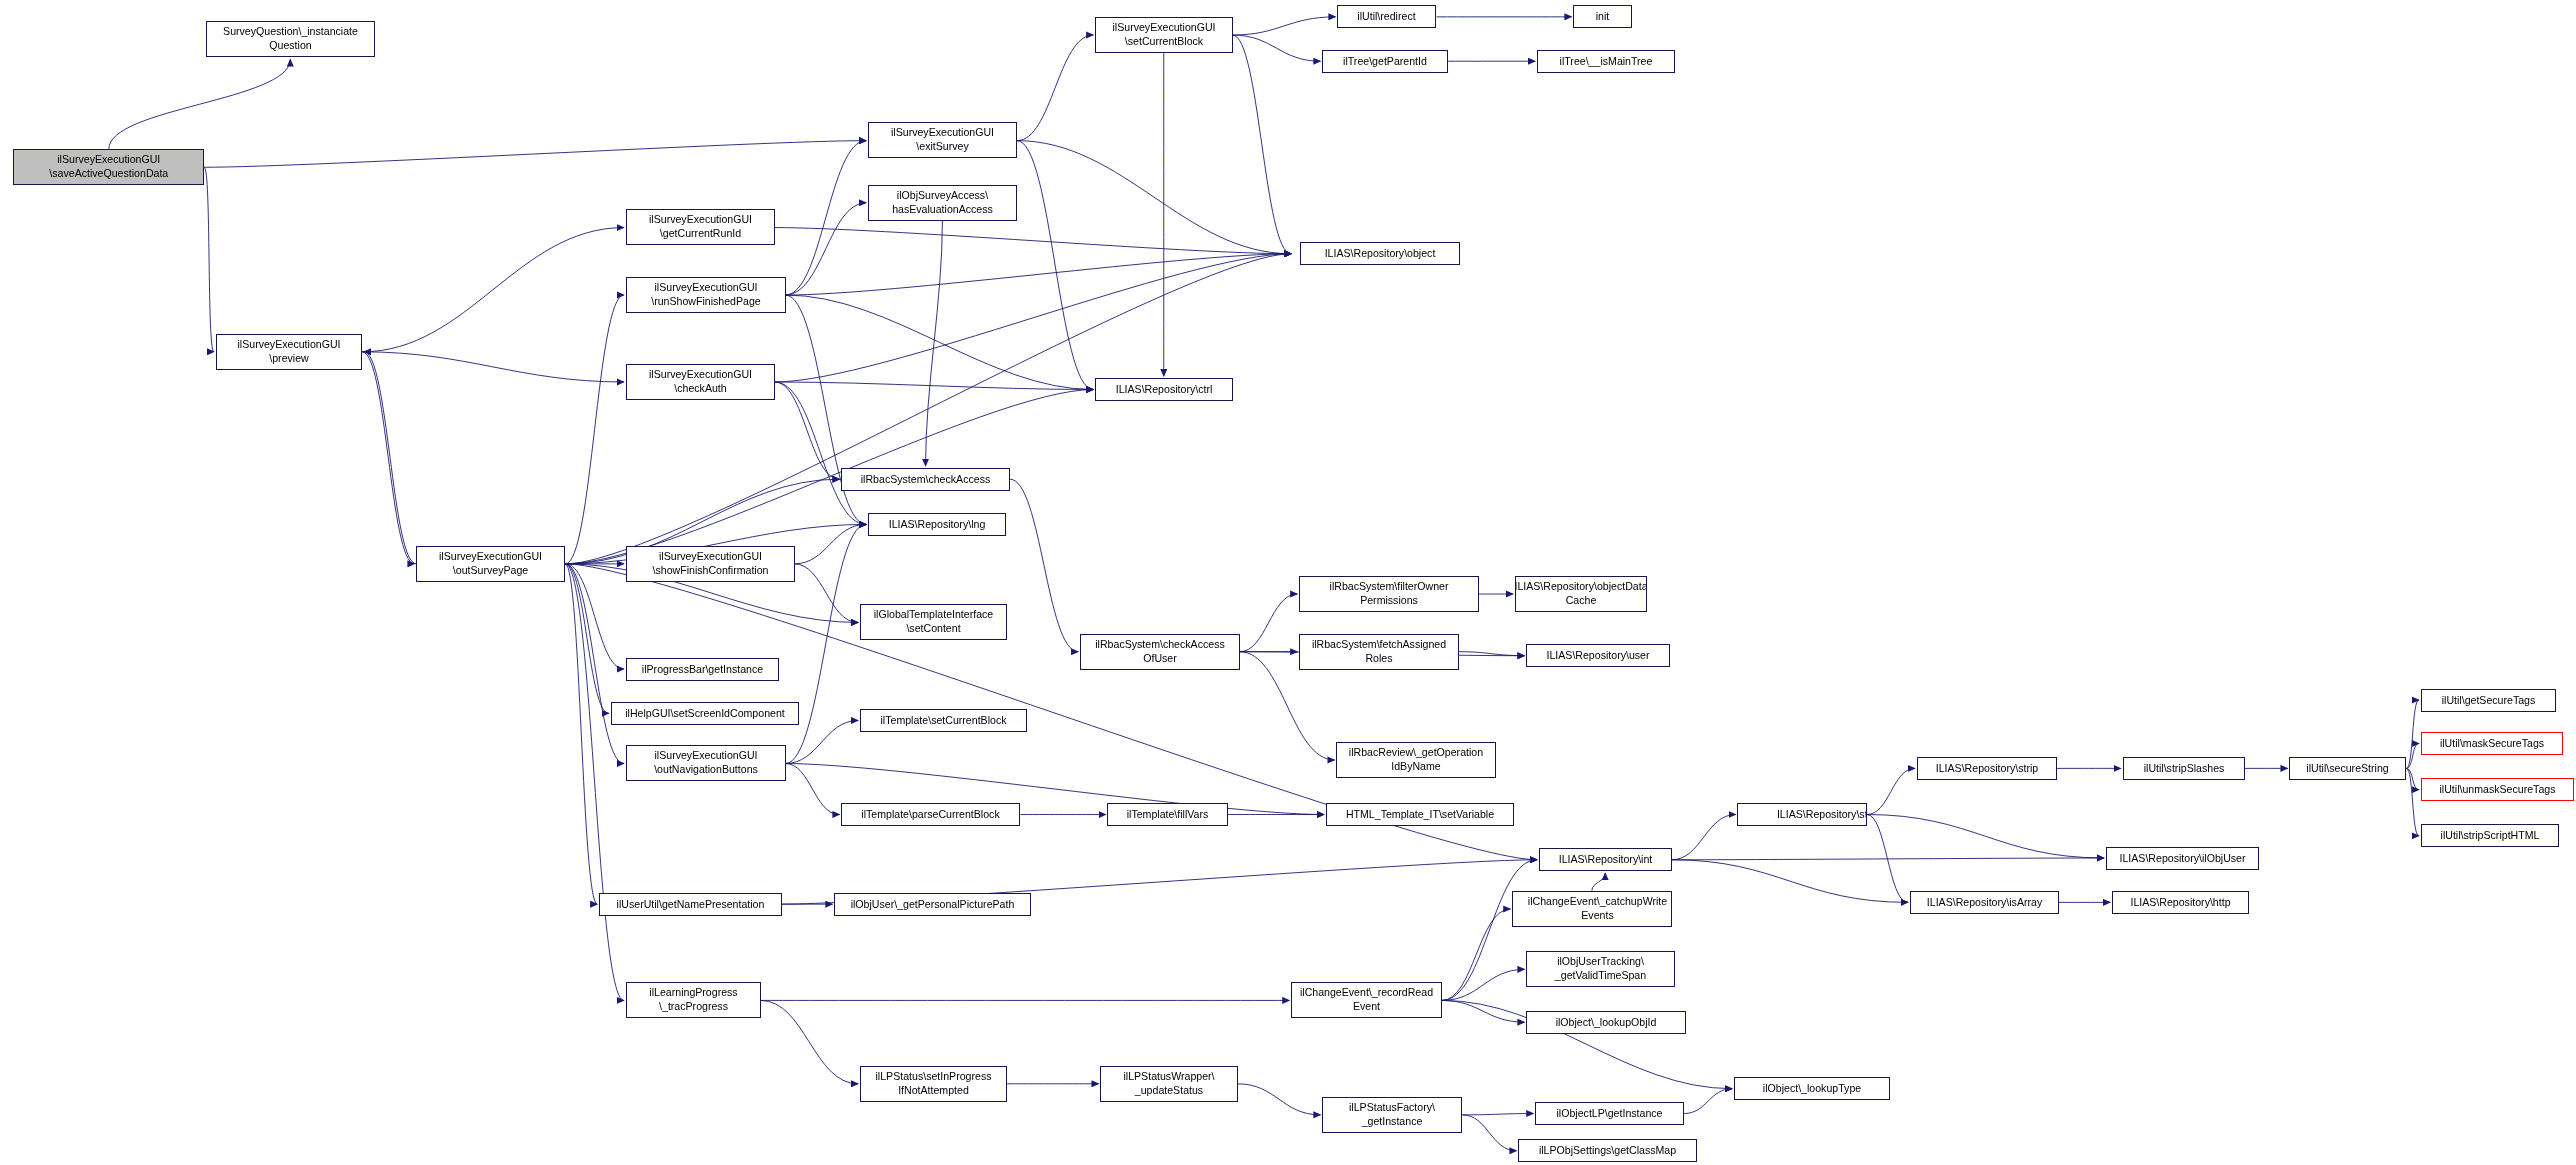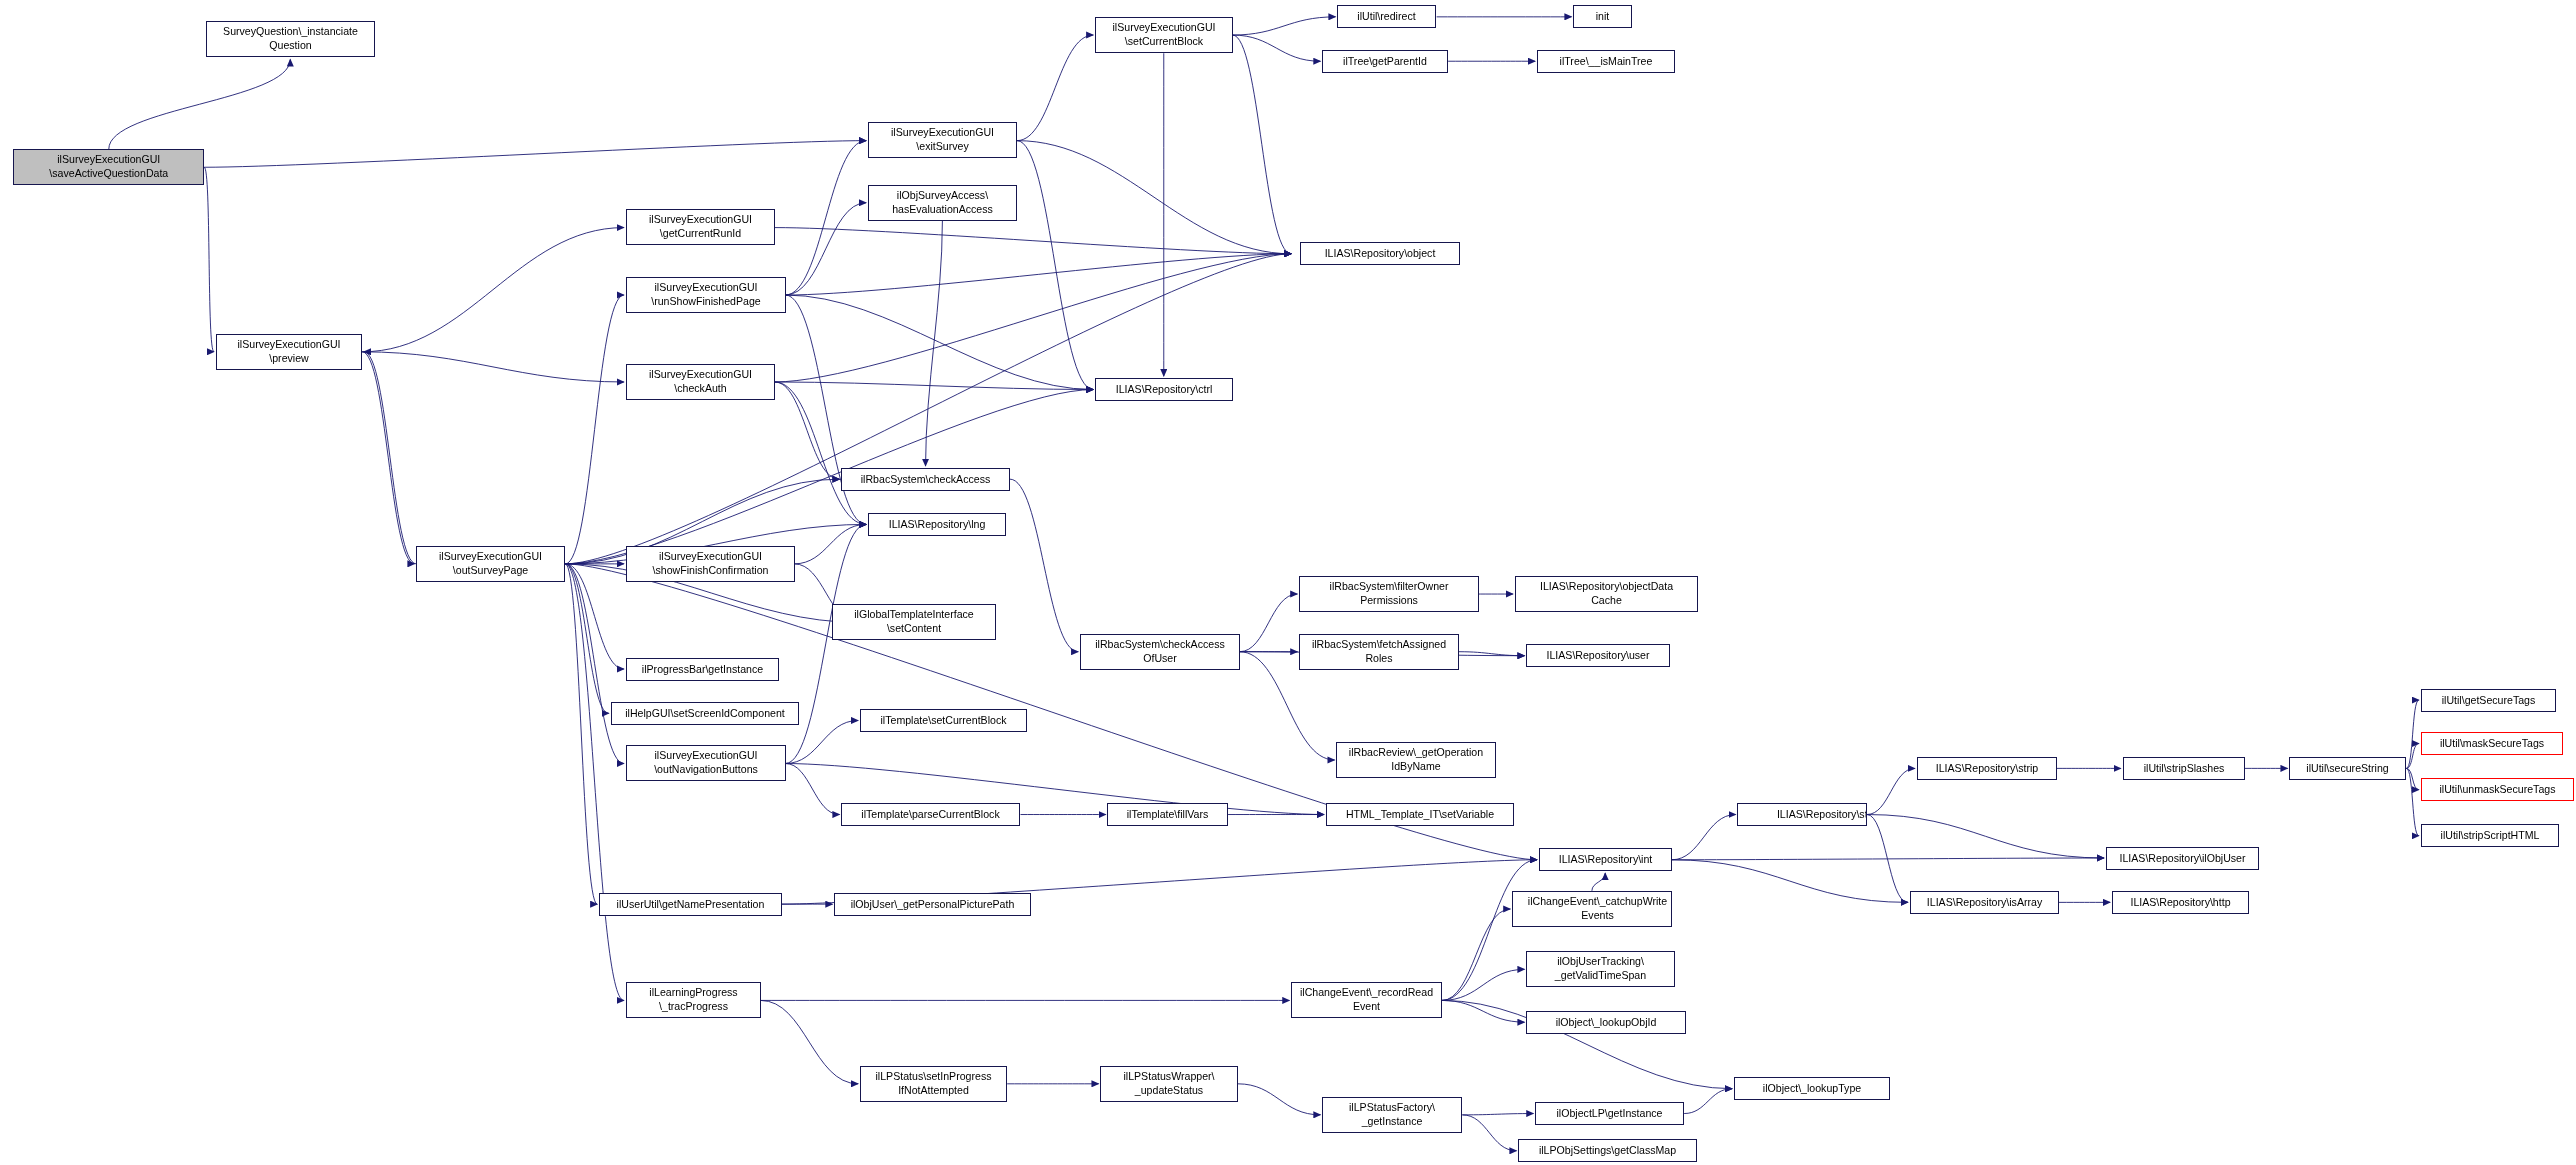--- a/index.html
+++ b/index.html
@@ -193,33 +193,33 @@
         <div class="line">ILIAS\Repository\lng</div>
       </div>
       <div class="node" style="left: 416px; top: 546px; width: 149px; height: 36px;">
         <div class="line">ilSurveyExecutionGUI</div>
         <div class="line">\outSurveyPage</div>
       </div>
       <div class="node" style="left: 626px; top: 546px; width: 169px; height: 36px;">
         <div class="line">ilSurveyExecutionGUI</div>
         <div class="line">\showFinishConfirmation</div>
       </div>
-      <div class="node" style="left: 832px; top: 604px; width: 164px; height: 36px;">
+      <div class="node" style="left: 860px; top: 604px; width: 147px; height: 36px;">
         <div class="line">ilGlobalTemplateInterface</div>
         <div class="line">\setContent</div>
       </div>
       <div class="node" style="left: 1080px; top: 634px; width: 160px; height: 36px;">
         <div class="line">ilRbacSystem\checkAccess</div>
         <div class="line">OfUser</div>
       </div>
       <div class="node" style="left: 1299px; top: 576px; width: 180px; height: 36px;">
         <div class="line">ilRbacSystem\filterOwner</div>
         <div class="line">Permissions</div>
       </div>
-      <div class="node" style="left: 1515px; top: 576px; width: 183px; height: 36px;">
+      <div class="node" style="left: 1515px; top: 576px; width: 132px; height: 36px;">
         <div class="line">ILIAS\Repository\objectData</div>
         <div class="line">Cache</div>
       </div>
       <div class="node" style="left: 1299px; top: 634px; width: 160px; height: 36px;">
         <div class="line">ilRbacSystem\fetchAssigned</div>
         <div class="line">Roles</div>
       </div>
       <div class="node" style="left: 1526px; top: 644px; width: 144px; height: 23px;">
         <div class="line">ILIAS\Repository\user</div>
       </div>

